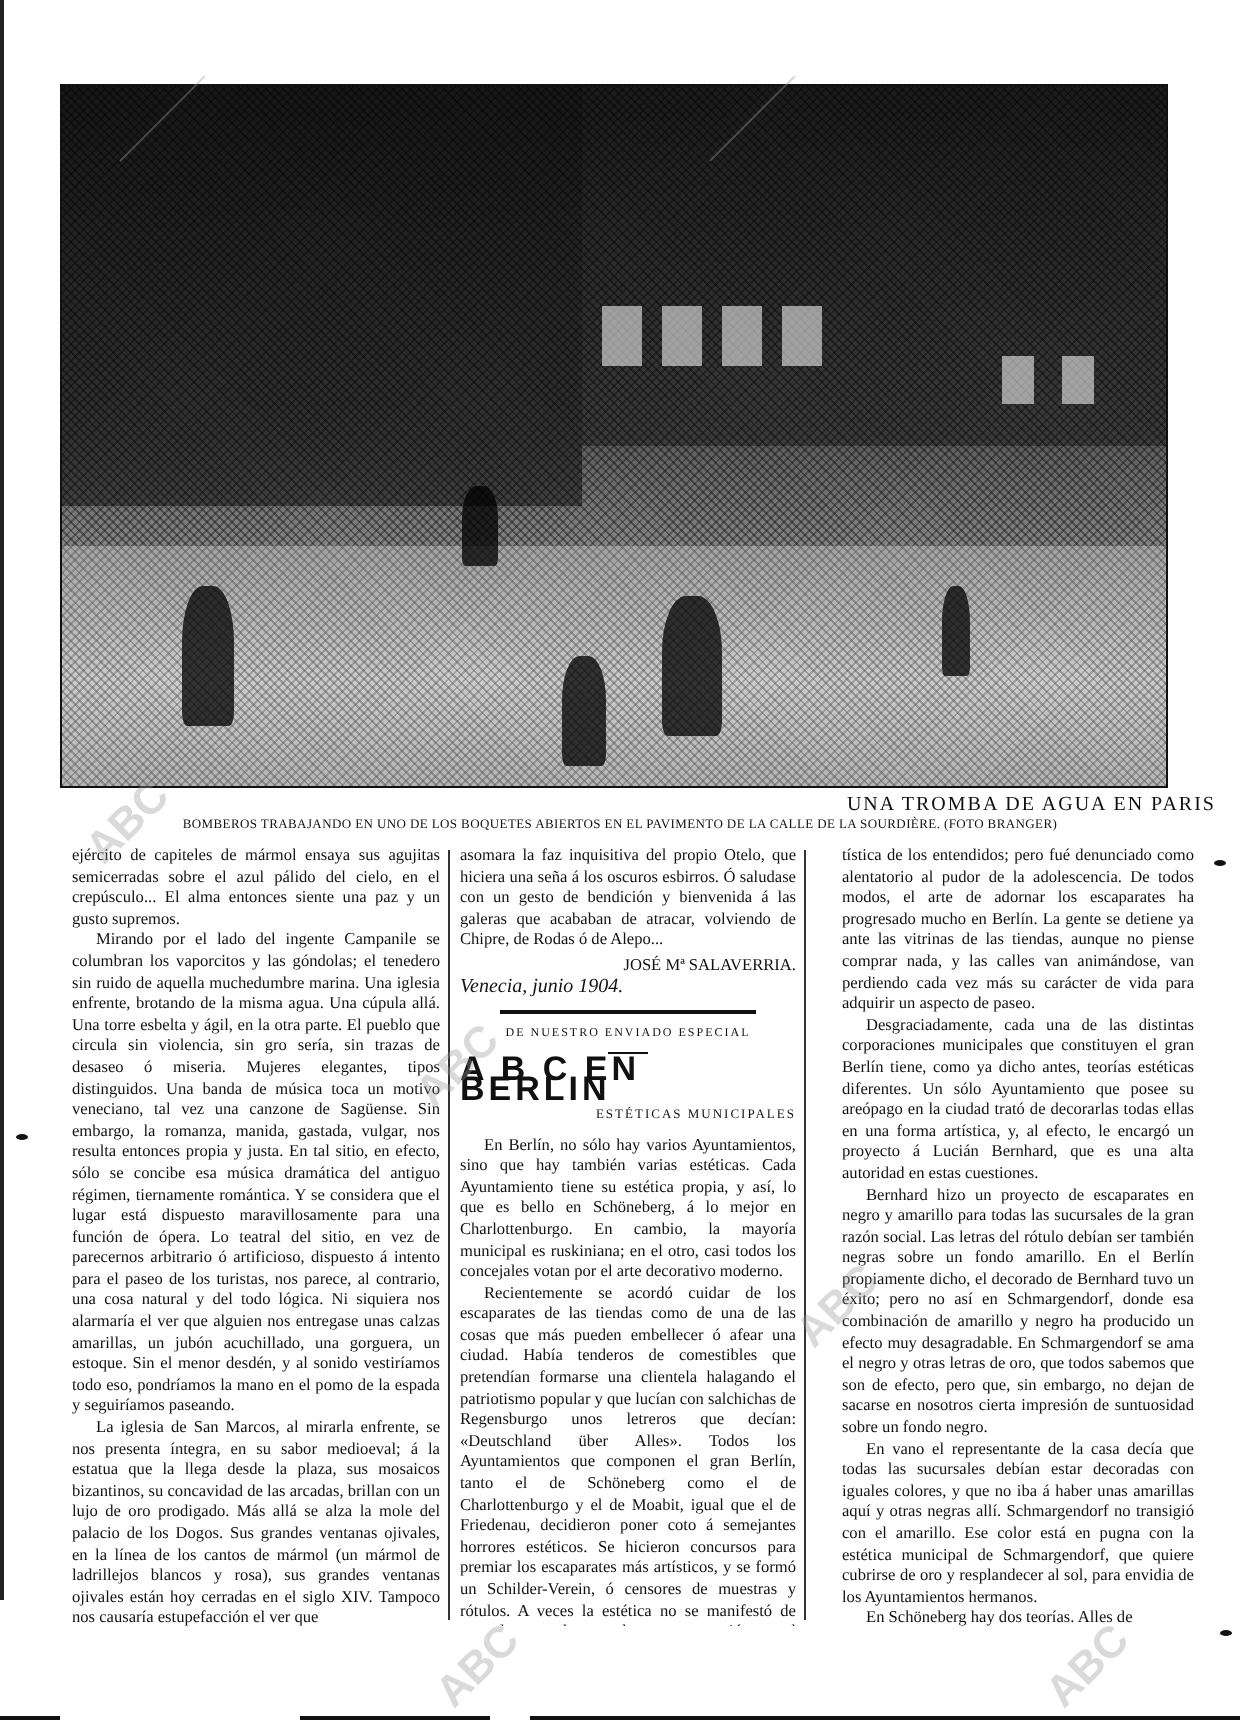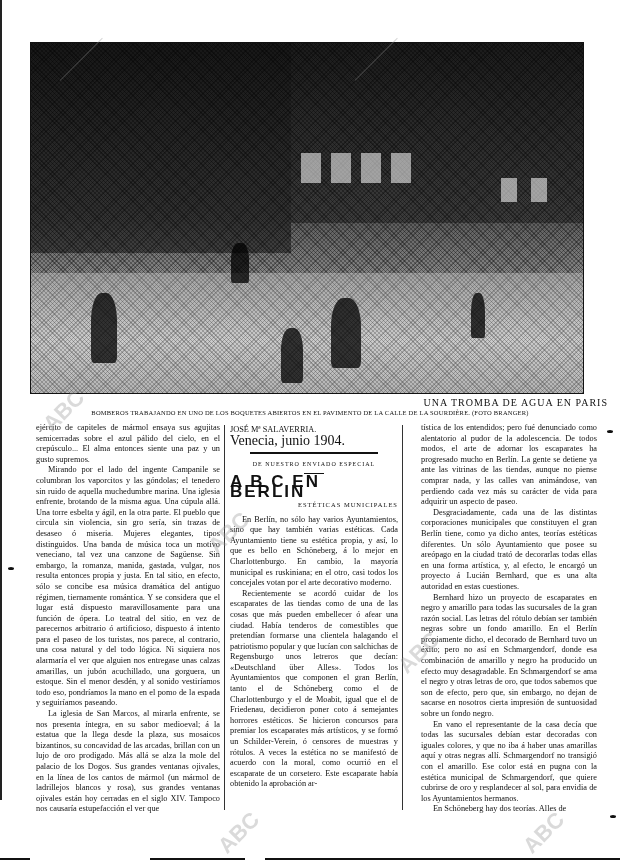--- a/index.html
+++ b/index.html
@@ -32,22 +32,22 @@
     .col {
       position: absolute; top: 423px; font-size: 8.3px; line-height: 10.6px; text-align: justify;
       hyphens: auto;
     }
     .col p { margin: 0; text-indent: 12px; }
     .col p.noindent { text-indent: 0; }
     .col1 { left: 36px; width: 184px; height: 390px; overflow: hidden; }
     .col2 { left: 230px; width: 168px; height: 390px; overflow: hidden; }
     .col3 { left: 421px; width: 176px; height: 390px; overflow: hidden; }
     .rule-v { position: absolute; width: 1px; background: #333; }
-    .sig { font-size: 8.3px; margin-top: 2px; }
-    .place { font-size: 14px; }
+    .sig { text-align: right; font-size: 8.3px; margin-top: 2px; }
+    .place { font-size: 10px; font-style: italic; }
     .hr-thick { height: 2px; background: #111; margin: 6px 20px 5px; }
     .kicker { text-align: center; font-size: 6px; letter-spacing: 1px; text-transform: uppercase; }
     .hr-short { width: 20px; height: 1px; background: #111; margin: 3px auto; }
     .headline {
       text-align: left; font-family: "Liberation Sans", "DejaVu Sans", sans-serif;
       font-weight: bold; font-size: 17px; letter-spacing: 2px; margin: 2px 0 2px;
     }
     .subhead { text-align: right; font-size: 6.5px; letter-spacing: 1px; text-transform: uppercase; margin-bottom: 4px; }
     .watermark {
       position: absolute; font-family: "Liberation Sans", sans-serif; color: rgba(150,150,150,0.35);
@@ -84,20 +84,21 @@
 
 <div class="col col1">
   <p class="noindent">ejército de capiteles de mármol ensaya sus agujitas semicerradas sobre el azul pálido del cielo, en el crepúsculo... El alma entonces siente una paz y un gusto supremos.</p>
   <p>Mirando por el lado del ingente Campanile se columbran los vaporcitos y las góndolas; el tenedero sin ruido de aquella muchedumbre marina. Una iglesia enfrente, brotando de la misma agua. Una cúpula allá. Una torre esbelta y ágil, en la otra parte. El pueblo que circula sin violencia, sin gro sería, sin trazas de desaseo ó miseria. Mujeres elegantes, tipos distinguidos. Una banda de música toca un motivo veneciano, tal vez una canzone de Sagüense. Sin embargo, la romanza, manida, gastada, vulgar, nos resulta entonces propia y justa. En tal sitio, en efecto, sólo se concibe esa música dramática del antiguo régimen, tiernamente romántica. Y se considera que el lugar está dispuesto maravillosamente para una función de ópera. Lo teatral del sitio, en vez de parecernos arbitrario ó artificioso, dispuesto á intento para el paseo de los turistas, nos parece, al contrario, una cosa natural y del todo lógica. Ni siquiera nos alarmaría el ver que alguien nos entregase unas calzas amarillas, un jubón acuchillado, una gorguera, un estoque. Sin el menor desdén, y al sonido vestiríamos todo eso, pondríamos la mano en el pomo de la espada y seguiríamos paseando.</p>
   <p>La iglesia de San Marcos, al mirarla enfrente, se nos presenta íntegra, en su sabor medioeval; á la estatua que la llega desde la plaza, sus mosaicos bizantinos, su concavidad de las arcadas, brillan con un lujo de oro prodigado. Más allá se alza la mole del palacio de los Dogos. Sus grandes ventanas ojivales, en la línea de los cantos de mármol (un mármol de ladrillejos blancos y rosa), sus grandes ventanas ojivales están hoy cerradas en el siglo XIV. Tampoco nos causaría estupefacción el ver que</p>
 </div>
 
 <div class="rule-v" style="left:224px;top:425px;height:385px;"></div>
 
 <div class="col col2">
+  <p class="noindent">asomara la faz inquisitiva del propio Otelo, que hiciera una seña á los oscuros esbirros. Ó saludase con un gesto de bendición y bienvenida á las galeras que acababan de atracar, volviendo de Chipre, de Rodas ó de Alepo...</p>
   <div class="sig">JOSÉ Mª SALAVERRIA.</div>
   <div class="place">Venecia, junio 1904.</div>
   <div class="hr-thick"></div>
   <div class="kicker">DE NUESTRO ENVIADO ESPECIAL</div>
   <div class="hr-short"></div>
   <div class="headline">A B C EN BERLIN</div>
   <div class="subhead">ESTÉTICAS MUNICIPALES</div>
   <p>En Berlín, no sólo hay varios Ayuntamientos, sino que hay también varias estéticas. Cada Ayuntamiento tiene su estética propia, y así, lo que es bello en Schöneberg, á lo mejor en Charlottenburgo. En cambio, la mayoría municipal es ruskiniana; en el otro, casi todos los concejales votan por el arte decorativo moderno.</p>
   <p>Recientemente se acordó cuidar de los escaparates de las tiendas como de una de las cosas que más pueden embellecer ó afear una ciudad. Había tenderos de comestibles que pretendían formarse una clientela halagando el patriotismo popular y que lucían con salchichas de Regensburgo unos letreros que decían: «Deutschland über Alles». Todos los Ayuntamientos que componen el gran Berlín, tanto el de Schöneberg como el de Charlottenburgo y el de Moabit, igual que el de Friedenau, decidieron poner coto á semejantes horrores estéticos. Se hicieron concursos para premiar los escaparates más artísticos, y se formó un Schilder-Verein, ó censores de muestras y rótulos. A veces la estética no se manifestó de acuerdo con la moral, como ocurrió en el escaparate de un corsetero. Este escaparate había obtenido la aprobación ar-</p>
 </div>

